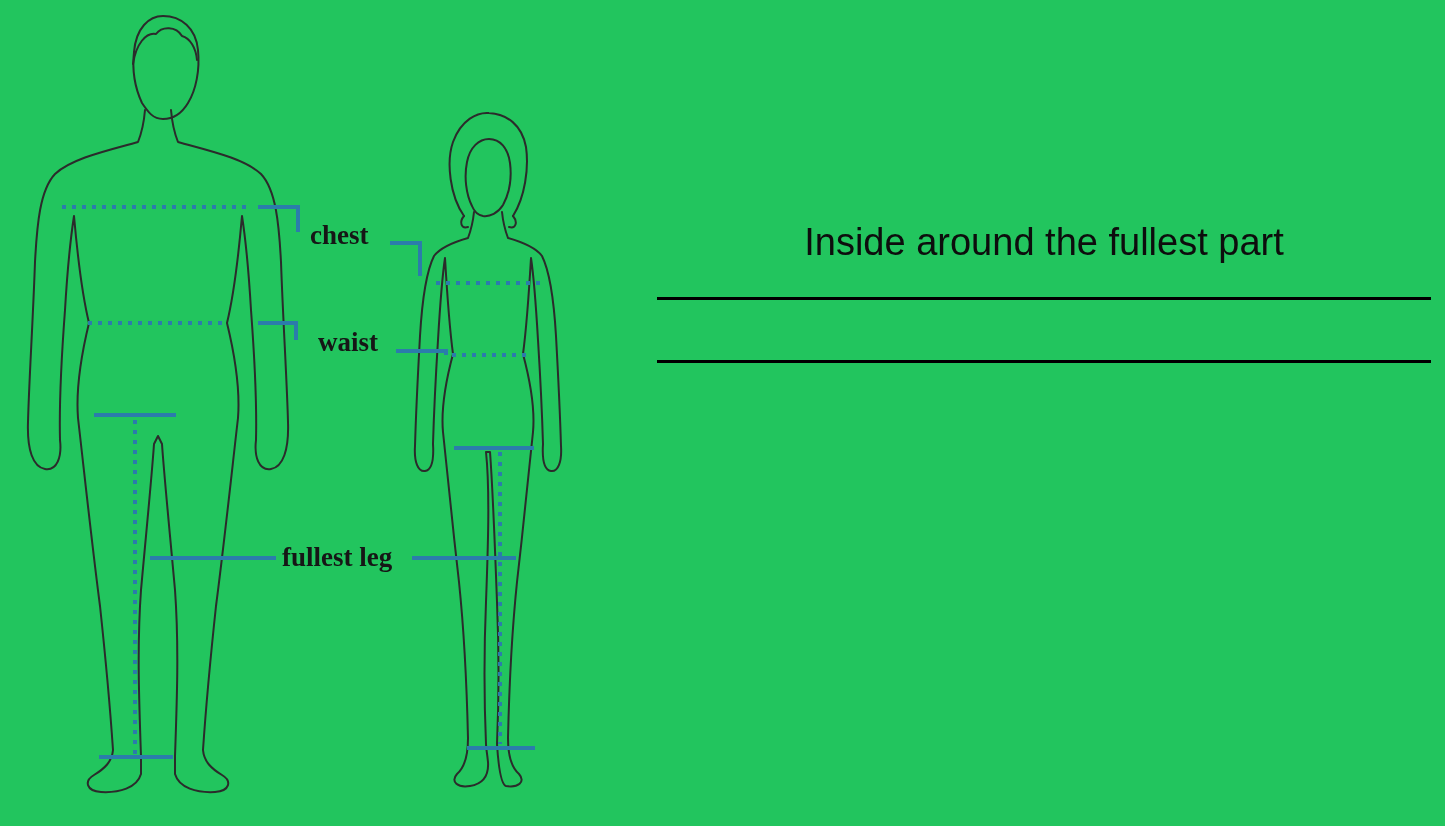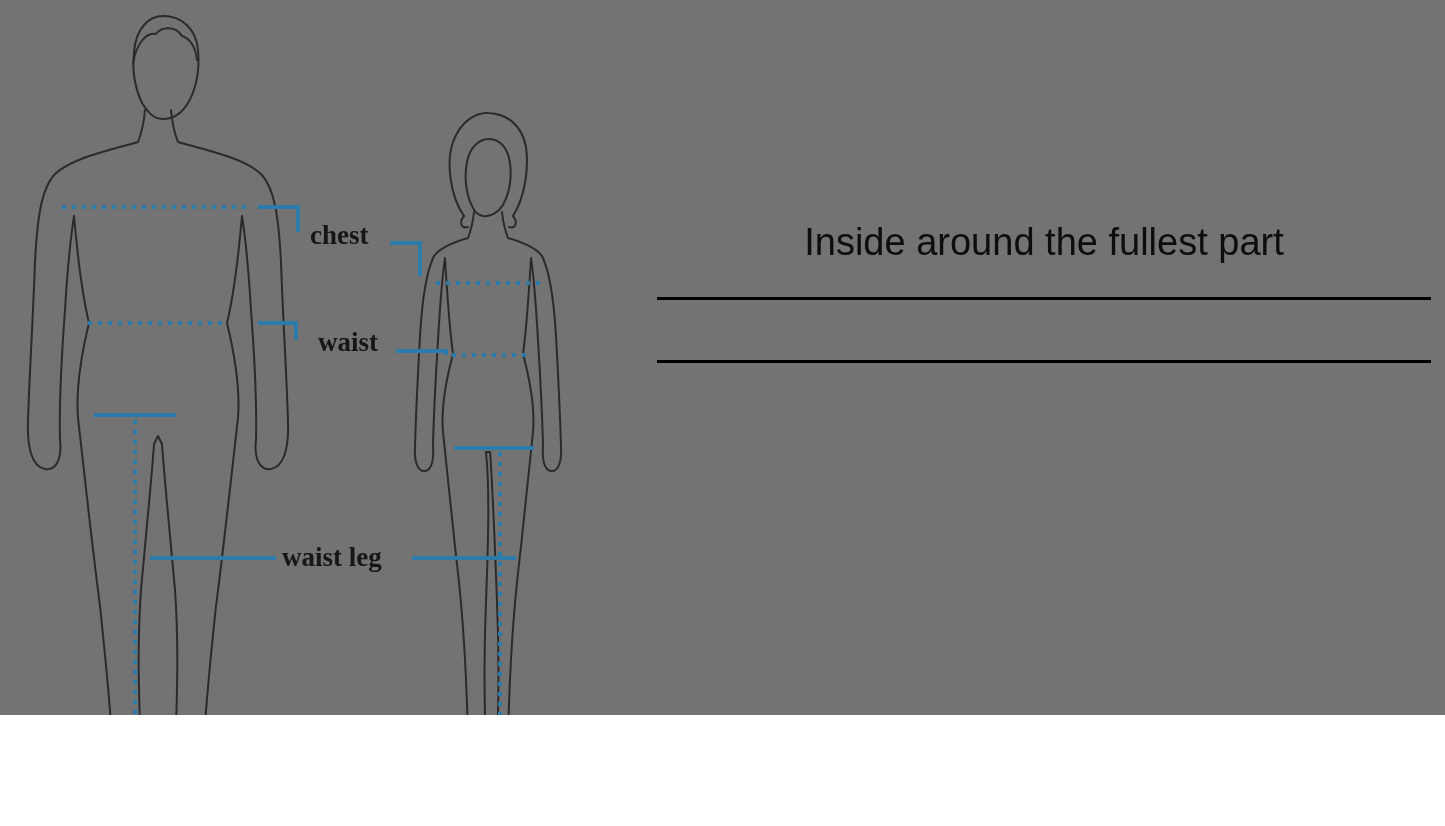--- a/index.html
+++ b/index.html
@@ -4,22 +4,22 @@
 <style>
   :root{
     --measure-color:#2b7cab;
     --outline-color:#2b2b2b;
     --text-color:#0d0d0d;
   }
   *{margin:0;padding:0;box-sizing:border-box;}
   html,body{background:#ffffff;}
   .canvas{
     position:relative;
-    width:1445px;height:715px;
-    background:#737373;
+    width:1445px;height:826px;
+    background:#22c55e;
     overflow:hidden;
     font-family:"Liberation Sans",sans-serif;
     color:var(--text-color);
   }
   
   .diagram{position:absolute;left:0;top:0;width:655px;height:826px;}
   .diagram svg{position:absolute;left:0;top:0;}
   .outline{fill:none;stroke:var(--outline-color);stroke-width:2;stroke-linecap:round;stroke-linejoin:round;}
   .measure{fill:none;stroke:var(--measure-color);stroke-width:4;stroke-linecap:butt;}
   .measure.dotted{stroke-dasharray:4 6;}
@@ -181,21 +181,21 @@
         <path class="measure" d="M150,558 L276,558"></path>
         <path class="measure" d="M412,558 L516,558"></path>
         <path class="measure" d="M454,448 L534,448"></path>
         <path class="measure dotted" d="M500,452 L500,744"></path>
         <path class="measure" d="M467,748 L535,748"></path>
       </g>
     </svg>
 
     <div class="dlabel chest">chest</div>
     <div class="dlabel waist">waist</div>
-    <div class="dlabel insideleg">waist leg</div>
+    <div class="dlabel insideleg">fullest leg</div>
   </div>
 
   <div class="panel">
 
     <section class="instruction">
       <p class="desc">Inside around the fullest part</p>
     </section>
 
     <div class="divider"></div>
 

